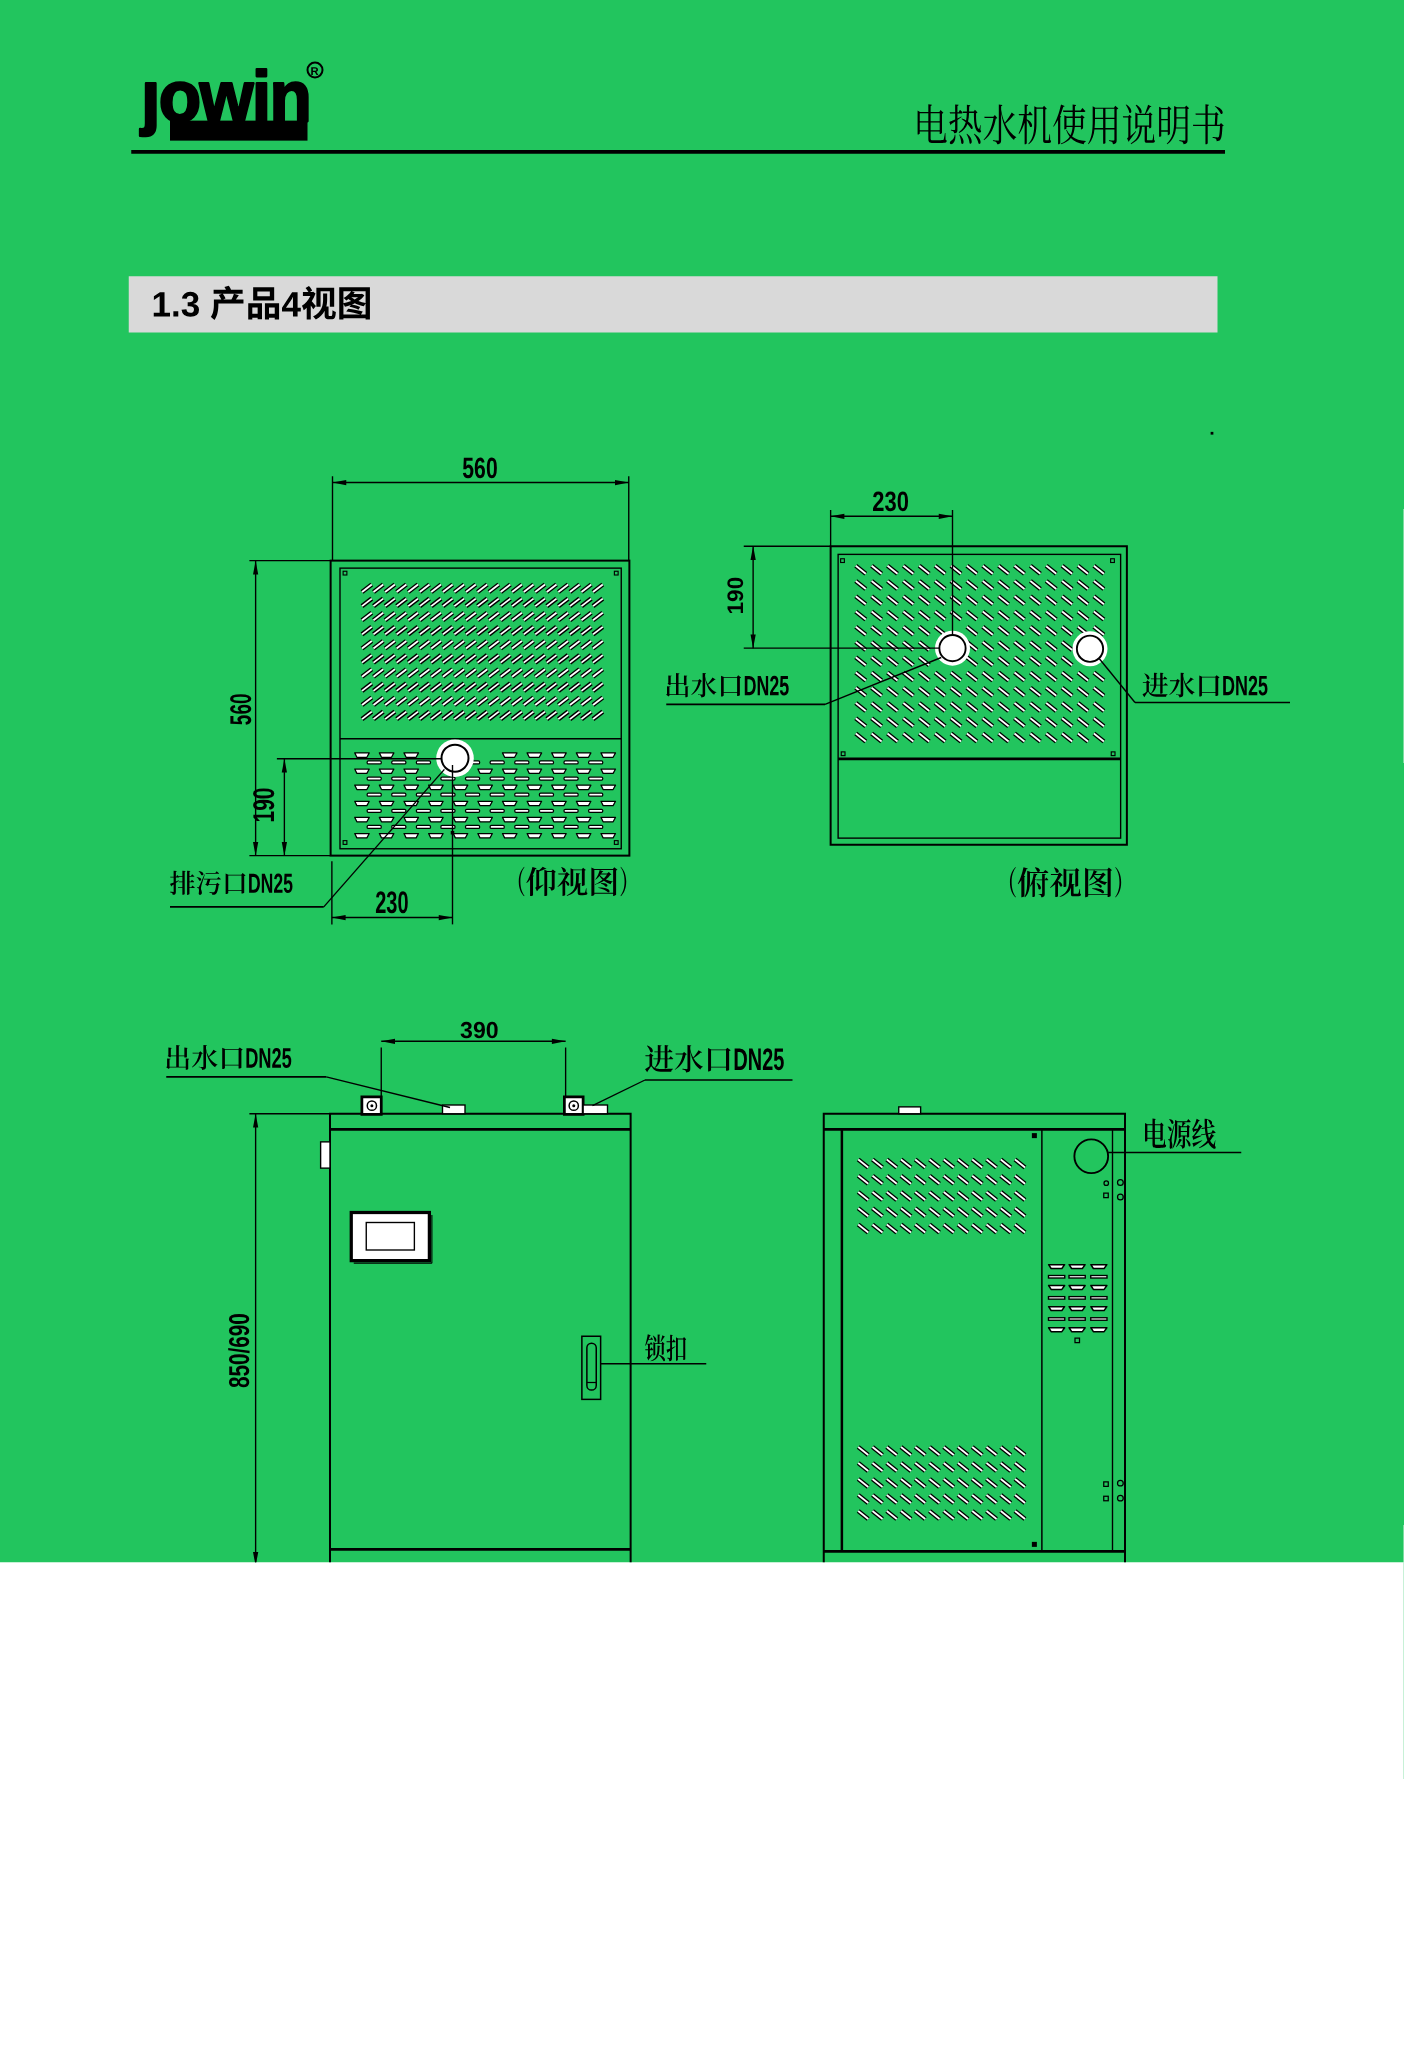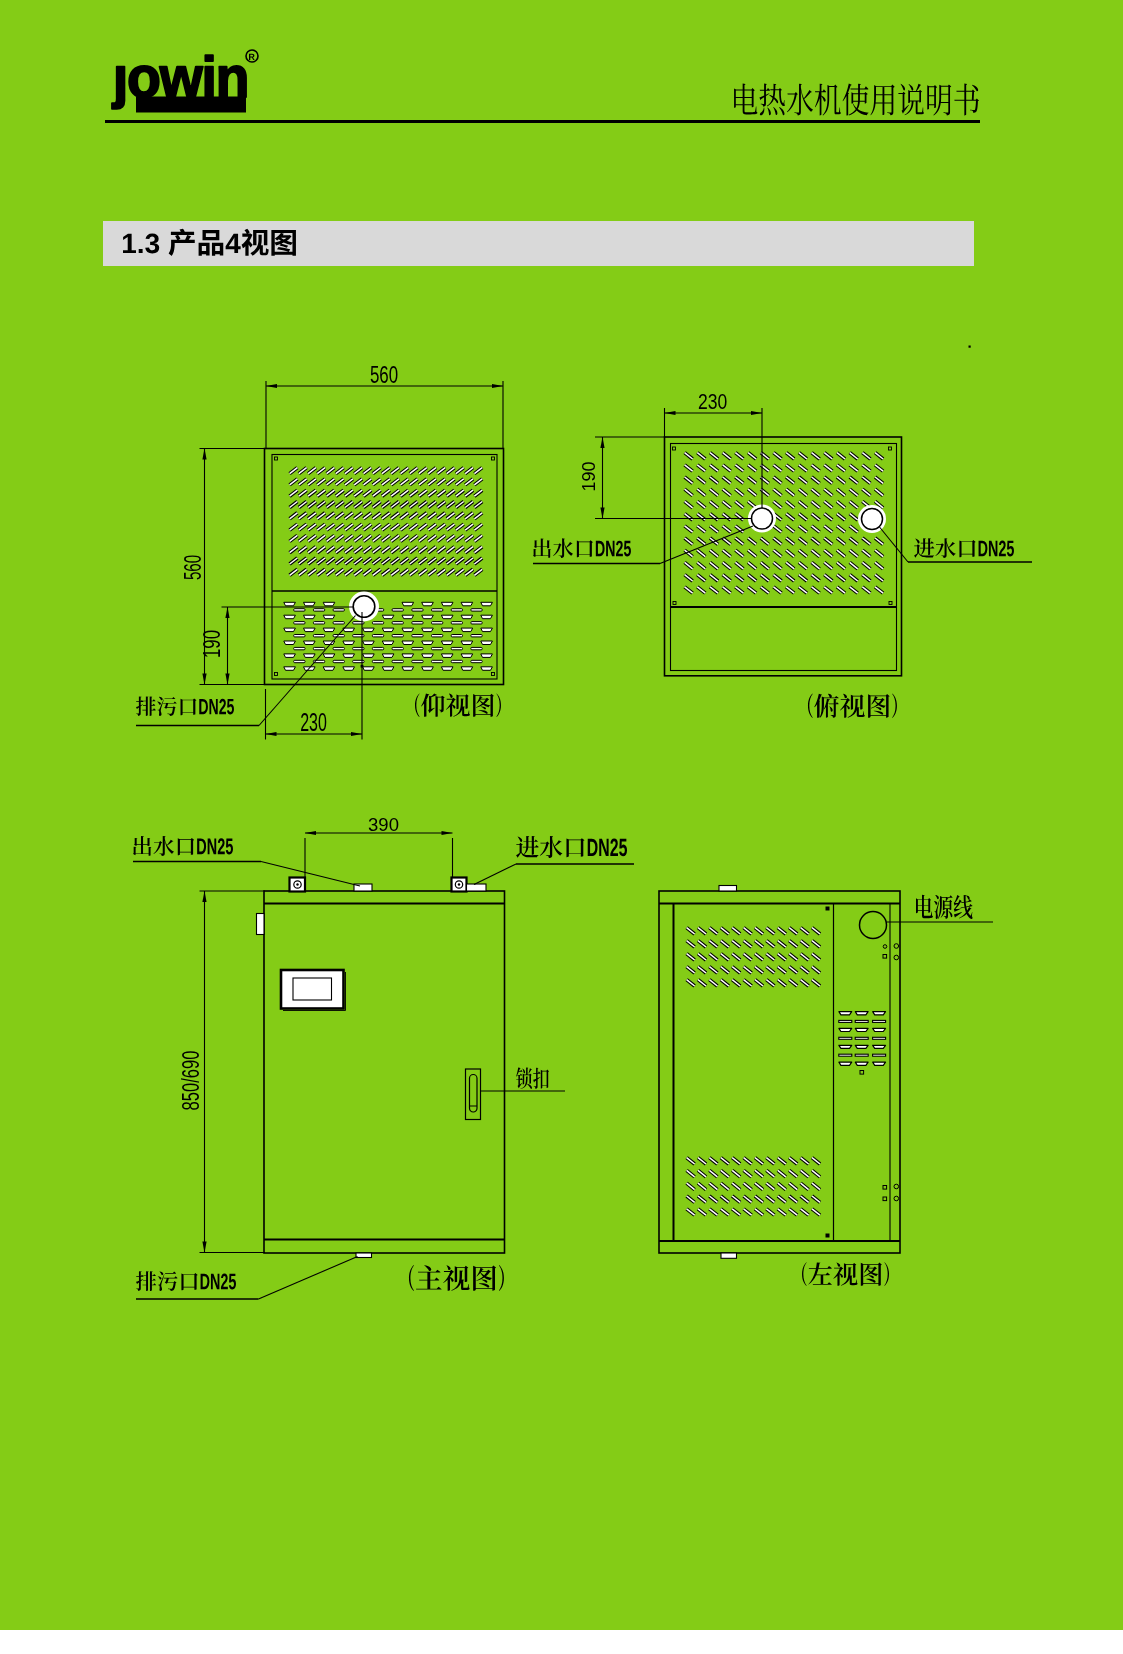--- a/index.html
+++ b/index.html
@@ -1,15 +1,15 @@
 <!DOCTYPE html>
 <html><head><meta charset="utf-8"><title>page</title>
 <style>
 html,body{margin:0;padding:0;background:#fff;}
-#page{position:relative;width:1123px;height:1630px;background:#84cc16;overflow:hidden;}
+#page{position:relative;width:1123px;height:1250px;background:#22c55e;overflow:hidden;font-weight:bold;}
 </style></head>
 <body>
 <div id="page">
 <svg width="1123" height="1654" viewBox="0 0 1123 1654">
 <defs>
 <g id="sa">
           <path d="M1.6,7.6 L9.4,1.6" stroke="#000" stroke-width="3.6" fill="none"></path>
           <path d="M1.6,7.6 L9.4,1.6" stroke="#fff" stroke-width="1.5" fill="none"></path>
         </g>
 <g id="sb">

